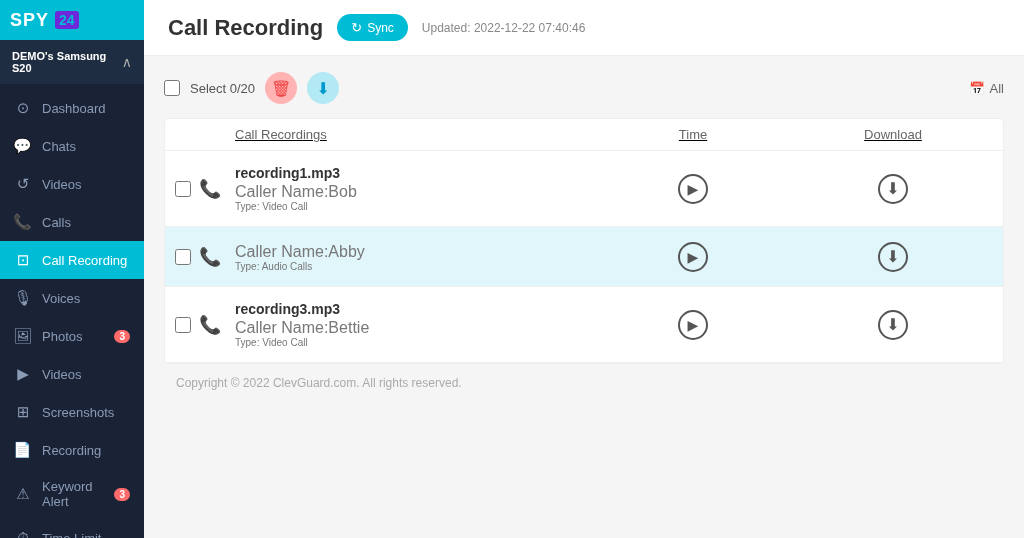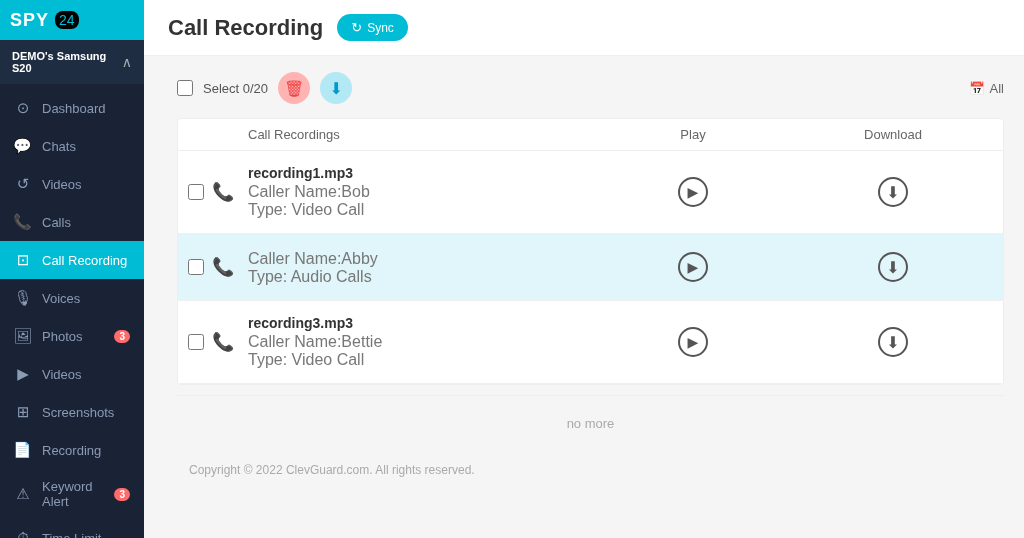--- a/index.html
+++ b/index.html
@@ -2,59 +2,59 @@
 <html><head>
   <meta charset="utf-8">
   <style>
     * { margin: 0; padding: 0; box-sizing: border-box; }
     body { font-family: -apple-system, BlinkMacSystemFont, 'Segoe UI', sans-serif; display: flex; width: 1024px; height: 538px; overflow: hidden; background: #f5f5f5; }
 
     
     .sidebar { width: 144px; background: #1a2235; display: flex; flex-direction: column; height: 538px; flex-shrink: 0; }
     .sidebar-header { background: #00bcd4; height: 40px; display: flex; align-items: center; padding: 0 10px; gap: 6px; }
     .logo-text { color: white; font-weight: 900; font-size: 18px; letter-spacing: 1px; }
-    .logo-24 { background: #000000; color: #00bcd4; font-weight: 400; font-size: 14px; padding: 1px 4px; border-radius: 8px; }
+    .logo-24 { background: #6d28d9; color: #00bcd4; font-weight: 700; font-size: 14px; padding: 1px 4px; border-radius: 3px; }
     .device-bar { background: #1e2d42; padding: 10px 12px; display: flex; align-items: center; justify-content: space-between; }
     .device-name { color: white; font-size: 11px; font-weight: 600; }
     .chevron-up { color: #aaa; font-size: 14px; cursor: pointer; }
     .nav-items { flex: 1; overflow-y: auto; padding: 5px 0; }
     .nav-item { display: flex; align-items: center; gap: 10px; padding: 10px 14px; cursor: pointer; color: #8a9bb5; font-size: 13px; position: relative; }
     .nav-item.active { background: #00bcd4; color: white; border-radius: 0; }
     .nav-item .nav-icon { width: 18px; height: 18px; display: flex; align-items: center; justify-content: center; font-size: 15px; flex-shrink: 0; }
     .nav-badge { background: #ff6b6b; color: white; font-size: 10px; font-weight: bold; border-radius: 10px; padding: 1px 5px; margin-left: auto; }
 
     
     .main { flex: 1; display: flex; flex-direction: column; height: 538px; overflow: hidden; }
     .main-header { background: white; padding: 14px 24px; display: flex; align-items: center; gap: 14px; border-bottom: 1px solid #eee; flex-shrink: 0; }
     .page-title { font-size: 22px; font-weight: 600; color: #333; }
     .sync-btn { background: #00bcd4; color: white; border: none; padding: 6px 14px; border-radius: 20px; font-size: 12px; cursor: pointer; display: flex; align-items: center; gap: 5px; }
     .sync-icon { font-size: 13px; }
     .updated-text { color: #888; font-size: 12px; }
 
-    .main-content { flex: 1; padding: 16px 20px; overflow-y: auto; margin-left: 13px; }
+    .main-content { flex: 1; padding: 16px 20px; overflow-y: auto; }
     .toolbar { display: flex; align-items: center; gap: 10px; margin-bottom: 14px; }
     .select-checkbox { width: 16px; height: 16px; border: 1px solid #ccc; border-radius: 3px; cursor: pointer; }
     .select-label { font-size: 13px; color: #555; }
     .delete-btn { background: #ffb3b3; border: none; width: 32px; height: 32px; border-radius: 50%; cursor: pointer; display: flex; align-items: center; justify-content: center; font-size: 16px; color: #e44; }
     .download-all-btn { background: #b3e8f5; border: none; width: 32px; height: 32px; border-radius: 50%; cursor: pointer; display: flex; align-items: center; justify-content: center; font-size: 16px; color: #0099cc; }
     .all-btn { margin-left: auto; background: none; border: none; color: #666; font-size: 13px; cursor: pointer; display: flex; align-items: center; gap: 4px; }
 
-    .table-header { display: grid; grid-template-columns: 60px 1fr 200px 200px; padding: 8px 10px; border-bottom: 1px solid #eee; }
+    .table-header { display: grid; grid-template-columns: 60px 1fr 200px 200px; padding: 8px 10px; border-bottom: 1px solid #eee; text-decoration: underline; }
     .table-header span { font-size: 13px; color: #666; font-weight: 500; }
     .col-play { text-align: center; }
     .col-download { text-align: center; }
 
     .recording-row { display: grid; grid-template-columns: 60px 1fr 200px 200px; padding: 14px 10px; border-bottom: 1px solid #f0f0f0; align-items: center; background: white; }
     .recording-row.highlighted { background: #e0f6fb; }
     .row-check { display: flex; align-items: center; gap: 8px; }
     .row-checkbox { width: 16px; height: 16px; border: 1px solid #ccc; border-radius: 50%; cursor: pointer; }
     .phone-icon { color: #00bcd4; font-size: 18px; }
     .recording-info .filename { font-size: 14px; font-weight: 600; color: #333; }
     .recording-info .caller { font-size: 16px; color: #777; margin-top: 2px; }
-    .recording-info .type { font-size: 16px; color: #777; }
+    .recording-info .type { font-size: 10px; color: #777; }
     .play-btn { display: flex; align-items: center; justify-content: center; cursor: pointer; }
     .play-circle { width: 30px; height: 30px; border: 2px solid #555; border-radius: 50%; display: flex; align-items: center; justify-content: center; font-size: 14px; color: #555; }
     .download-btn { display: flex; align-items: center; justify-content: center; cursor: pointer; }
     .download-circle { width: 30px; height: 30px; border: 2px solid #555; border-radius: 50%; display: flex; align-items: center; justify-content: center; font-size: 16px; color: #555; }
 
     .no-more { text-align: center; padding: 20px; color: #aaa; font-size: 13px; border-top: 1px solid #eee; margin-top: 10px; }
     .copyright { color: #aaa; font-size: 12px; padding: 12px; }
   </style>
 </head>
 <body>
@@ -132,41 +132,42 @@
     </nav>
 </div>
 
 <div class="main">
   <div class="main-header">
     <h1 class="page-title">Call Recording</h1>
     <button class="sync-btn">
       <span class="sync-icon">↻</span>
       <span>Sync</span>
     </button>
+    <span class="updated-text">Updated: 2022-12-22 07:40:46</span>
   </div>
 
   <div class="main-content">
     <div class="toolbar">
       <input type="checkbox" class="select-checkbox" style="">
       <span class="select-label">
         <span>Select</span>&nbsp;<span>0/20</span>
       </span>
       <button class="delete-btn">🗑</button>
       <button class="download-all-btn">⬇</button>
       <button class="all-btn">
         <span>📅</span>
         <span>All</span>
       </button>
     </div>
 
     <div style="background:white; border-radius: 4px; overflow: hidden; border: 1px solid #eee;">
       <div class="table-header">
         <span></span>
         <span>Call Recordings</span>
-        <span class="col-play">Play</span>
+        <span class="col-play">Time</span>
         <span class="col-download">Download</span>
       </div>
       <div id="recordings-list">
           <div class="recording-row">
     <div class="row-check">
       <input type="checkbox" class="row-checkbox" style="">
       <span class="phone-icon">📞</span>
     </div>
     <div class="recording-info">
       <div class="filename">recording1.mp3</div>
@@ -209,16 +210,15 @@
     <div class="play-btn">
       <div class="play-circle">▶</div>
     </div>
     <div class="download-btn">
       <div class="download-circle">⬇</div>
     </div>
   </div>
         </div>
     </div>
 
-    <div class="no-more">no more</div>
     <div class="copyright">Copyright © 2022 ClevGuard.com. All rights reserved.</div>
   </div>
 </div>
 
 </body></html>

